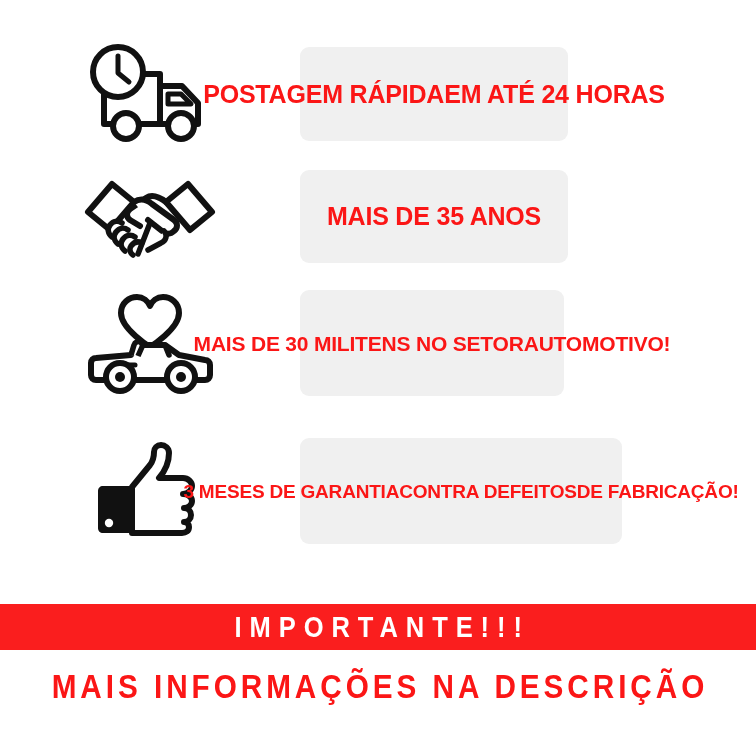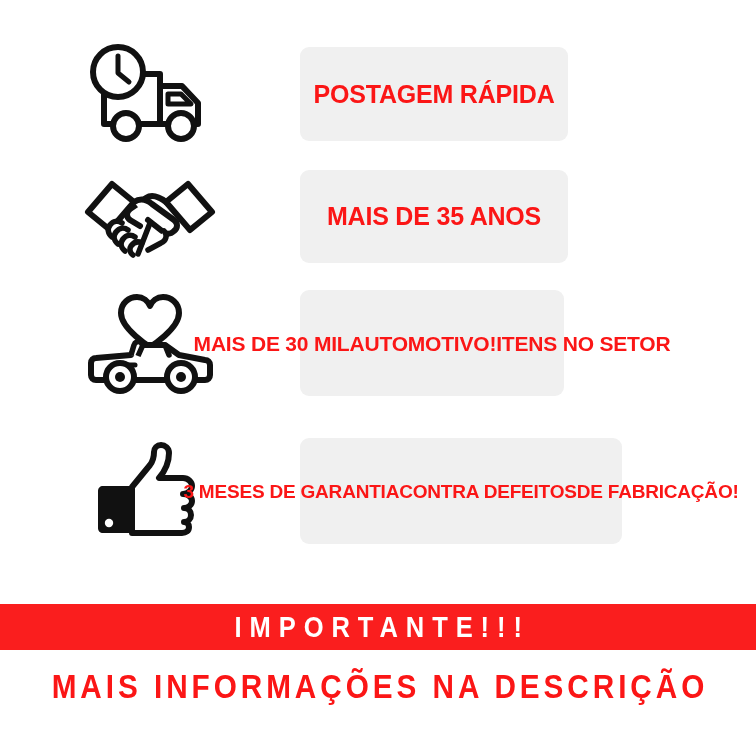--- a/index.html
+++ b/index.html
@@ -160,20 +160,21 @@
           <circle cx="40" cy="86" r="13" stroke="#111111" stroke-width="6" fill="#ffffff"></circle>
           <circle cx="95" cy="86" r="13" stroke="#111111" stroke-width="6" fill="#ffffff"></circle>
 
           <circle cx="32" cy="32" r="25" stroke="#111111" stroke-width="6" fill="#ffffff"></circle>
           <path d="M32 16 V33 L43 42" stroke="#111111" stroke-width="5" stroke-linecap="round" stroke-linejoin="round"></path>
         </svg>
       </div>
       <div class="text-cell">
         <div class="text-box">
           <span class="line">POSTAGEM RÁPIDA</span>
+          <span class="line">EM ATÉ 24 HORAS</span>
         </div>
       </div>
     </div>
 
     <div class="benefit-row" id="row-2">
       <div class="icon-cell">
         <svg width="136" height="96" viewBox="0 0 136 96" fill="none" xmlns="http://www.w3.org/2000/svg">
 
           <path d="M6 44 L30 16 L52 34 L28 62 Z" stroke="#111111" stroke-width="6" stroke-linejoin="round" fill="#ffffff"></path>
 
@@ -215,22 +216,22 @@
 
           <circle cx="41" cy="88" r="14" stroke="#111111" stroke-width="6" fill="#ffffff"></circle>
           <circle cx="41" cy="88" r="5" fill="#111111"></circle>
           <circle cx="102" cy="88" r="14" stroke="#111111" stroke-width="6" fill="#ffffff"></circle>
           <circle cx="102" cy="88" r="5" fill="#111111"></circle>
         </svg>
       </div>
       <div class="text-cell">
         <div class="text-box">
           <span class="line">MAIS DE 30 MIL</span>
+          <span class="line">ITENS NO SETOR</span>
           <span class="line">AUTOMOTIVO!</span>
-          <span class="line">ITENS NO SETOR</span>
         </div>
       </div>
     </div>
 
     <div class="benefit-row" id="row-4">
       <div class="icon-cell">
         <svg width="110" height="108" viewBox="0 0 110 108" fill="none" xmlns="http://www.w3.org/2000/svg">
 
           <path d="M8 49 H37 V96 H8 C5 96 3 94 3 91 V54 C3 51 5 49 8 49 Z" fill="#111111"></path>
           <circle cx="14" cy="86" r="4.2" fill="#ffffff"></circle>

